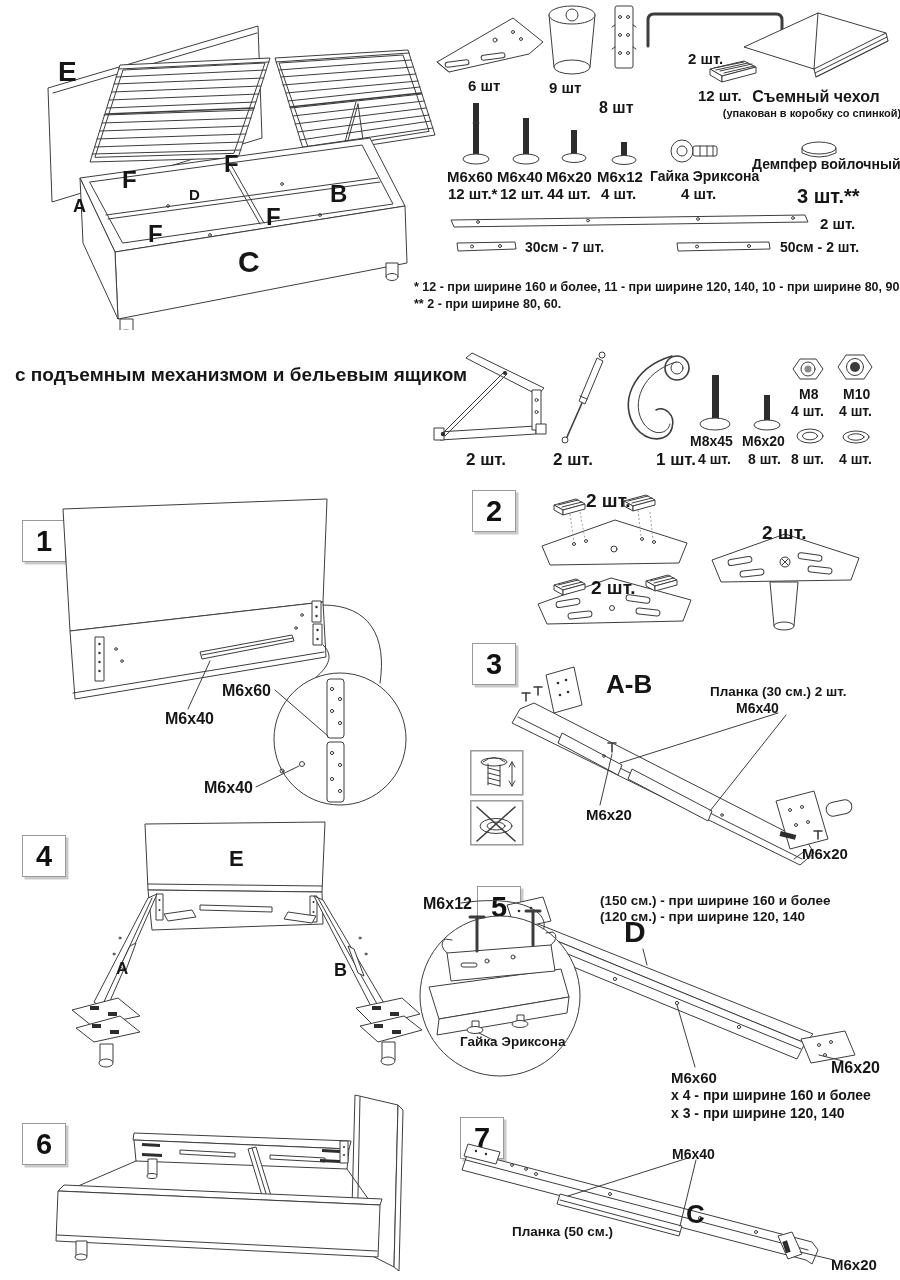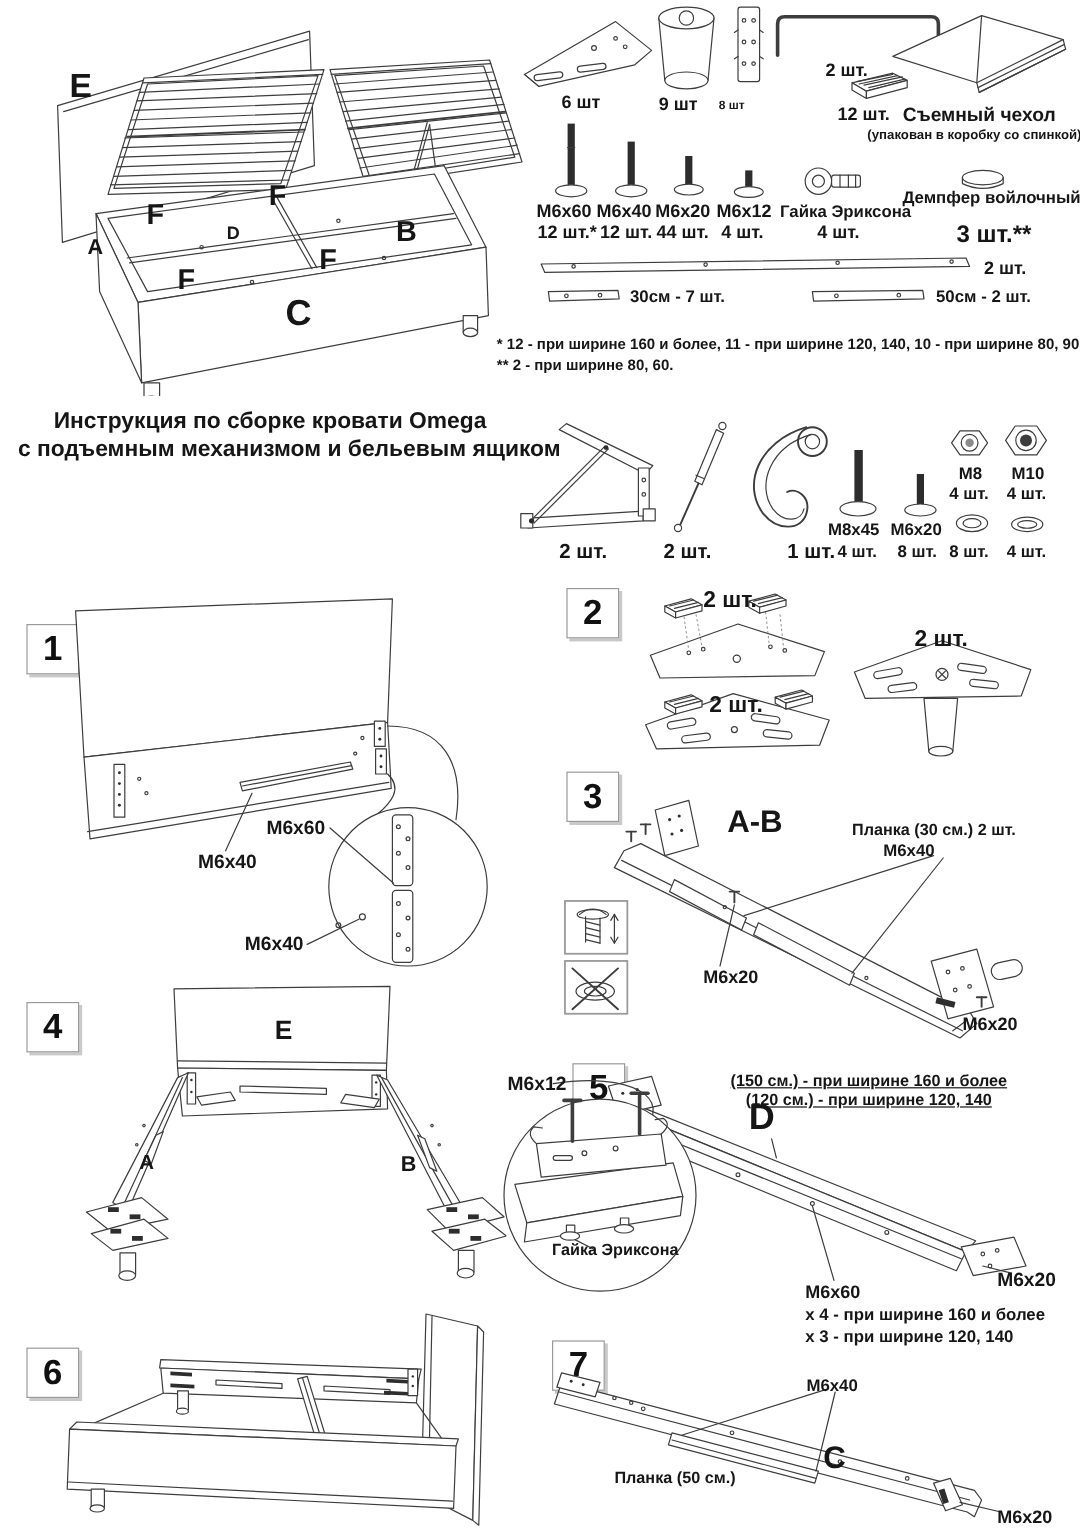--- a/index.html
+++ b/index.html
@@ -1,20 +1,20 @@
 <!DOCTYPE html>
 <html><head>
 <meta charset="utf-8">
 <style>
   html,body{margin:0;padding:0;background:#fff;}
   .sheet{position:relative;width:900px;height:1280px;background:#fff;overflow:hidden;
          font-family:"Liberation Sans",sans-serif;color:#161616;}
   .lbl{position:absolute;font-weight:bold;white-space:nowrap;color:#161616;line-height:1.15;}
   .ctr{text-align:center;}
-  .rt{text-align:center;text-decoration:underline;}
+  .rt{text-align:left;}
   .draw{position:absolute;}
   svg .ln{stroke:#3d3d3d;fill:none;stroke-width:1;stroke-linecap:round;stroke-linejoin:round;}
   svg .ln2{stroke:#3d3d3d;fill:none;stroke-width:1.6;stroke-linecap:round;stroke-linejoin:round;}
   svg .fw{stroke:#3d3d3d;fill:#ffffff;stroke-width:1;stroke-linejoin:round;}
   svg .dk{fill:#2d2d2d;stroke:none;}
   svg .dsh{stroke:#8a8a8a;stroke-dasharray:2,2;fill:none;stroke-width:.8;}
   .stepnum{position:absolute;width:42px;height:40px;background:#fff;border:1.5px solid #9a9a9a;
            box-shadow:2.5px 2.5px 0 #c9c9c9;display:flex;align-items:center;justify-content:center;
            font:bold 29px "Liberation Sans",sans-serif;color:#111;}
 </style>
@@ -119,21 +119,21 @@
   <svg class="draw" style="left:607px;top:3px" width="34" height="70" viewBox="0 0 34 70">
     <rect class="fw" x="8" y="3" width="18" height="62" rx="2"></rect>
     <circle class="ln" cx="13" cy="14" r="1.5"></circle>
       <circle class="ln" cx="21" cy="14" r="1.5"></circle>
     <circle class="ln" cx="13" cy="32" r="1.5"></circle>
       <circle class="ln" cx="21" cy="32" r="1.5"></circle>
     <circle class="ln" cx="13" cy="50" r="1.5"></circle>
       <circle class="ln" cx="21" cy="50" r="1.5"></circle>
     <path class="ln" d="M8,22 l-3,2 M26,22 l3,2 M8,44 l-3,2 M26,44 l3,2"></path>
   </svg>
-  <div class="lbl" style="left:599px;top:83px;font-size:10px">8 шт</div>
+  <div class="lbl" style="left:599px;top:99px;font-size:16px">8 шт</div>
 
   <svg class="draw" style="left:640px;top:6px" width="150" height="42" viewBox="0 0 150 42">
     <path class="ln" style="stroke-width:3" d="M8,40 L8,14 Q8,8 14,8 L136,8 Q142,8 142,14 L142,38"></path>
   </svg>
   <div class="lbl" style="left:688px;top:50px;font-size:15px">2 шт.</div>
 
   <svg class="draw" style="left:702px;top:57px" width="60" height="30" viewBox="0 0 60 30">
     <polygon class="fw" points="8,12 42,4 54,10 20,19"></polygon>
     <polygon class="fw" points="8,12 20,19 20,25 8,18"></polygon>
     <polygon class="fw" points="20,19 54,10 54,16 20,25"></polygon>
@@ -216,21 +216,20 @@
   <svg class="draw" style="left:675px;top:238px" width="100" height="16" viewBox="0 0 100 16">
     <polygon class="fw" points="2,5 94,4 95,11 3,13"></polygon>
     <circle class="ln" cx="22" cy="8.5" r="1.5"></circle>
       <circle class="ln" cx="74" cy="8" r="1.5"></circle>
   </svg>
   <div class="lbl" style="left:780px;top:239px;font-size:14px">50см - 2 шт.</div>
 
   <div class="lbl" style="left:414px;top:280px;font-size:12.5px">* 12 - при ширине 160 и более, 11 - при ширине 120, 140, 10 - при ширине 80, 90.</div>
   <div class="lbl" style="left:414px;top:297px;font-size:12.5px">** 2 - при ширине 80, 60.</div>
 
-  <div class="lbl ctr" style="left:15px;top:341px;width:420px;font-size:19px">Инструкция по сборке кровати Omega</div>
   <div class="lbl ctr" style="left:15px;top:364px;width:420px;font-size:19px">с подъемным механизмом и бельевым ящиком</div>
 
 
   <svg class="draw" style="left:432px;top:350px" width="118" height="100" viewBox="0 0 118 100">
     <polygon class="fw" points="34,8 40,3 112,38 106,45"></polygon>
     <polygon class="fw" points="6,82 104,76 104,84 8,90"></polygon>
     <rect class="fw" x="100" y="40" width="9" height="40"></rect>
     <line class="ln" x1="10" y1="84" x2="72" y2="22"></line>
     <line class="ln" x1="13" y1="86" x2="75" y2="24"></line>
     <rect class="fw" x="2" y="78" width="10" height="12"></rect>

